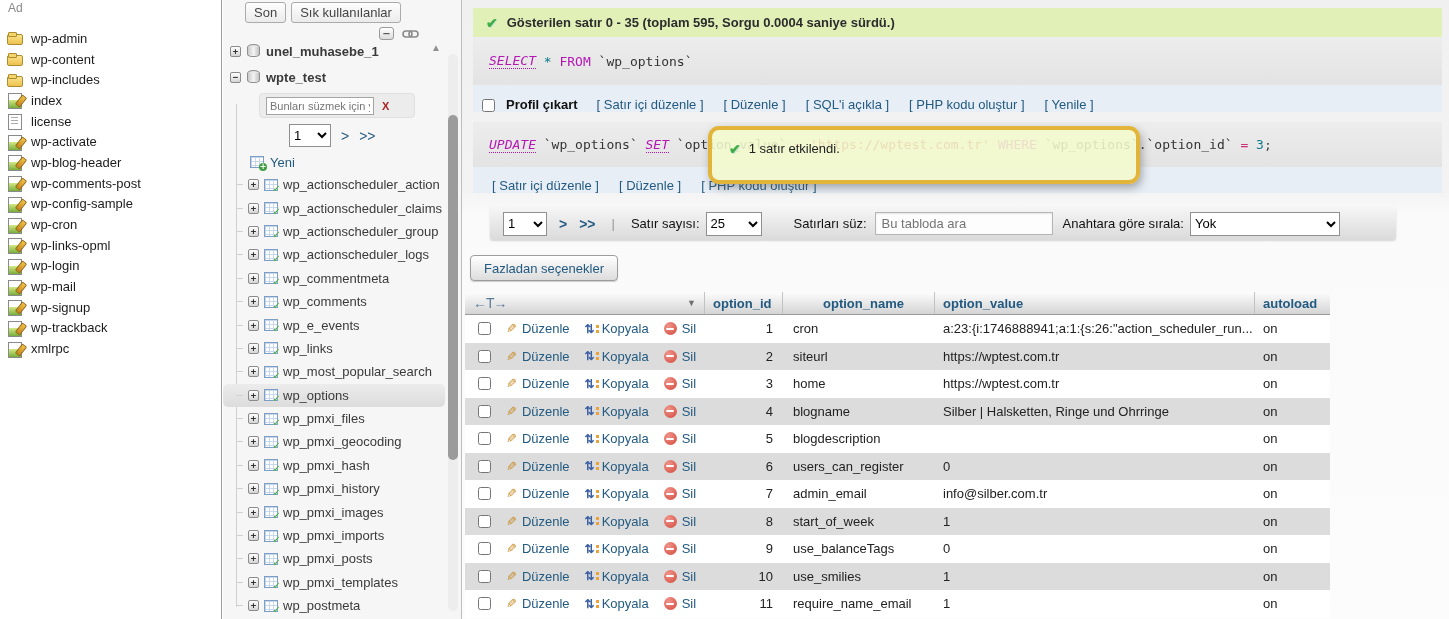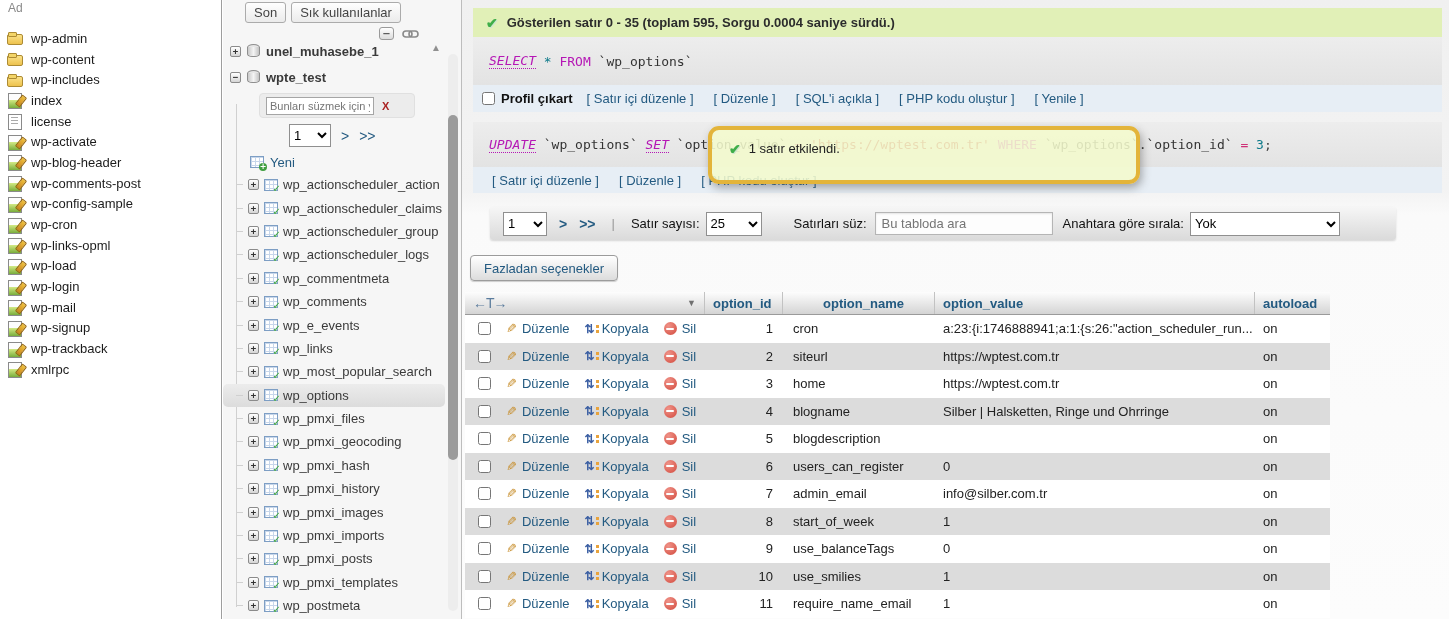--- a/index.html
+++ b/index.html
@@ -55,21 +55,21 @@
   #main { position:absolute; left:462px; top:0; width:987px; height:619px;
           background:linear-gradient(180deg,#f0f0f0 0,#f3f3f3 190px,#fafafa 215px,#fcfcfc 100%); }
   .check { color:#3fae49; font-size:14px; font-weight:bold; text-shadow:1px 1px 0 #cde5cd; }
   .msg-ok { position:absolute; left:11px; top:8px; width:969px; height:29px; background:#e1f0b7; display:flex; align-items:center; padding-left:13px; gap:9px; font-weight:bold; color:#2c2c2c; }
   .qblock { position:absolute; left:11px; width:969px; }
   #block-select { top:37px; }
   #block-update { top:122px; }
   .sqlarea { background:linear-gradient(#ededed,#e3e3e3); display:flex; align-items:center; padding-left:16px; font-family:"DejaVu Sans Mono",monospace; font-size:13px; white-space:pre; }
   #block-select .sqlarea { height:48px; }
   #block-update .sqlarea { height:45px; }
-  .toolsrow { background:#e7eef5; display:flex; align-items:center; padding-left:9px; }
+  .toolsrow { background:#e7eef5; display:flex; align-items:flex-end; padding-left:9px; gap:5px; }
   #block-select .toolsrow { height:27px; }
   #block-update .toolsrow { height:26px; }
   .plabel { font-weight:bold; color:#111; margin:0 4px 0 6px; }
   .blink { color:#235a81; margin:0 10px; white-space:pre; }
   .tok-kwu { color:#b517b5; border-bottom:1px dotted #b517b5;font-style:italic; }
   .tok-kw  { color:#b517b5; }
   .tok-id  { color:#333; }
   .tok-op  { color:#cf3077; }
   .tok-str { color:#a11; }
   .tok-num { color:#0e7a8a; }
@@ -163,24 +163,20 @@
       <div class="fitem">
     <span class="ficon icon-script"></span>
     <span class="flabel">wp-cron</span>
   </div>
       <div class="fitem">
     <span class="ficon icon-script"></span>
     <span class="flabel">wp-links-opml</span>
   </div>
       <div class="fitem">
     <span class="ficon icon-script"></span>
-    <span class="flabel">wp-load</span>
-  </div>
-      <div class="fitem">
-    <span class="ficon icon-script"></span>
     <span class="flabel">wp-login</span>
   </div>
       <div class="fitem">
     <span class="ficon icon-script"></span>
     <span class="flabel">wp-mail</span>
   </div>
       <div class="fitem">
     <span class="ficon icon-script"></span>
     <span class="flabel">wp-signup</span>
   </div>

